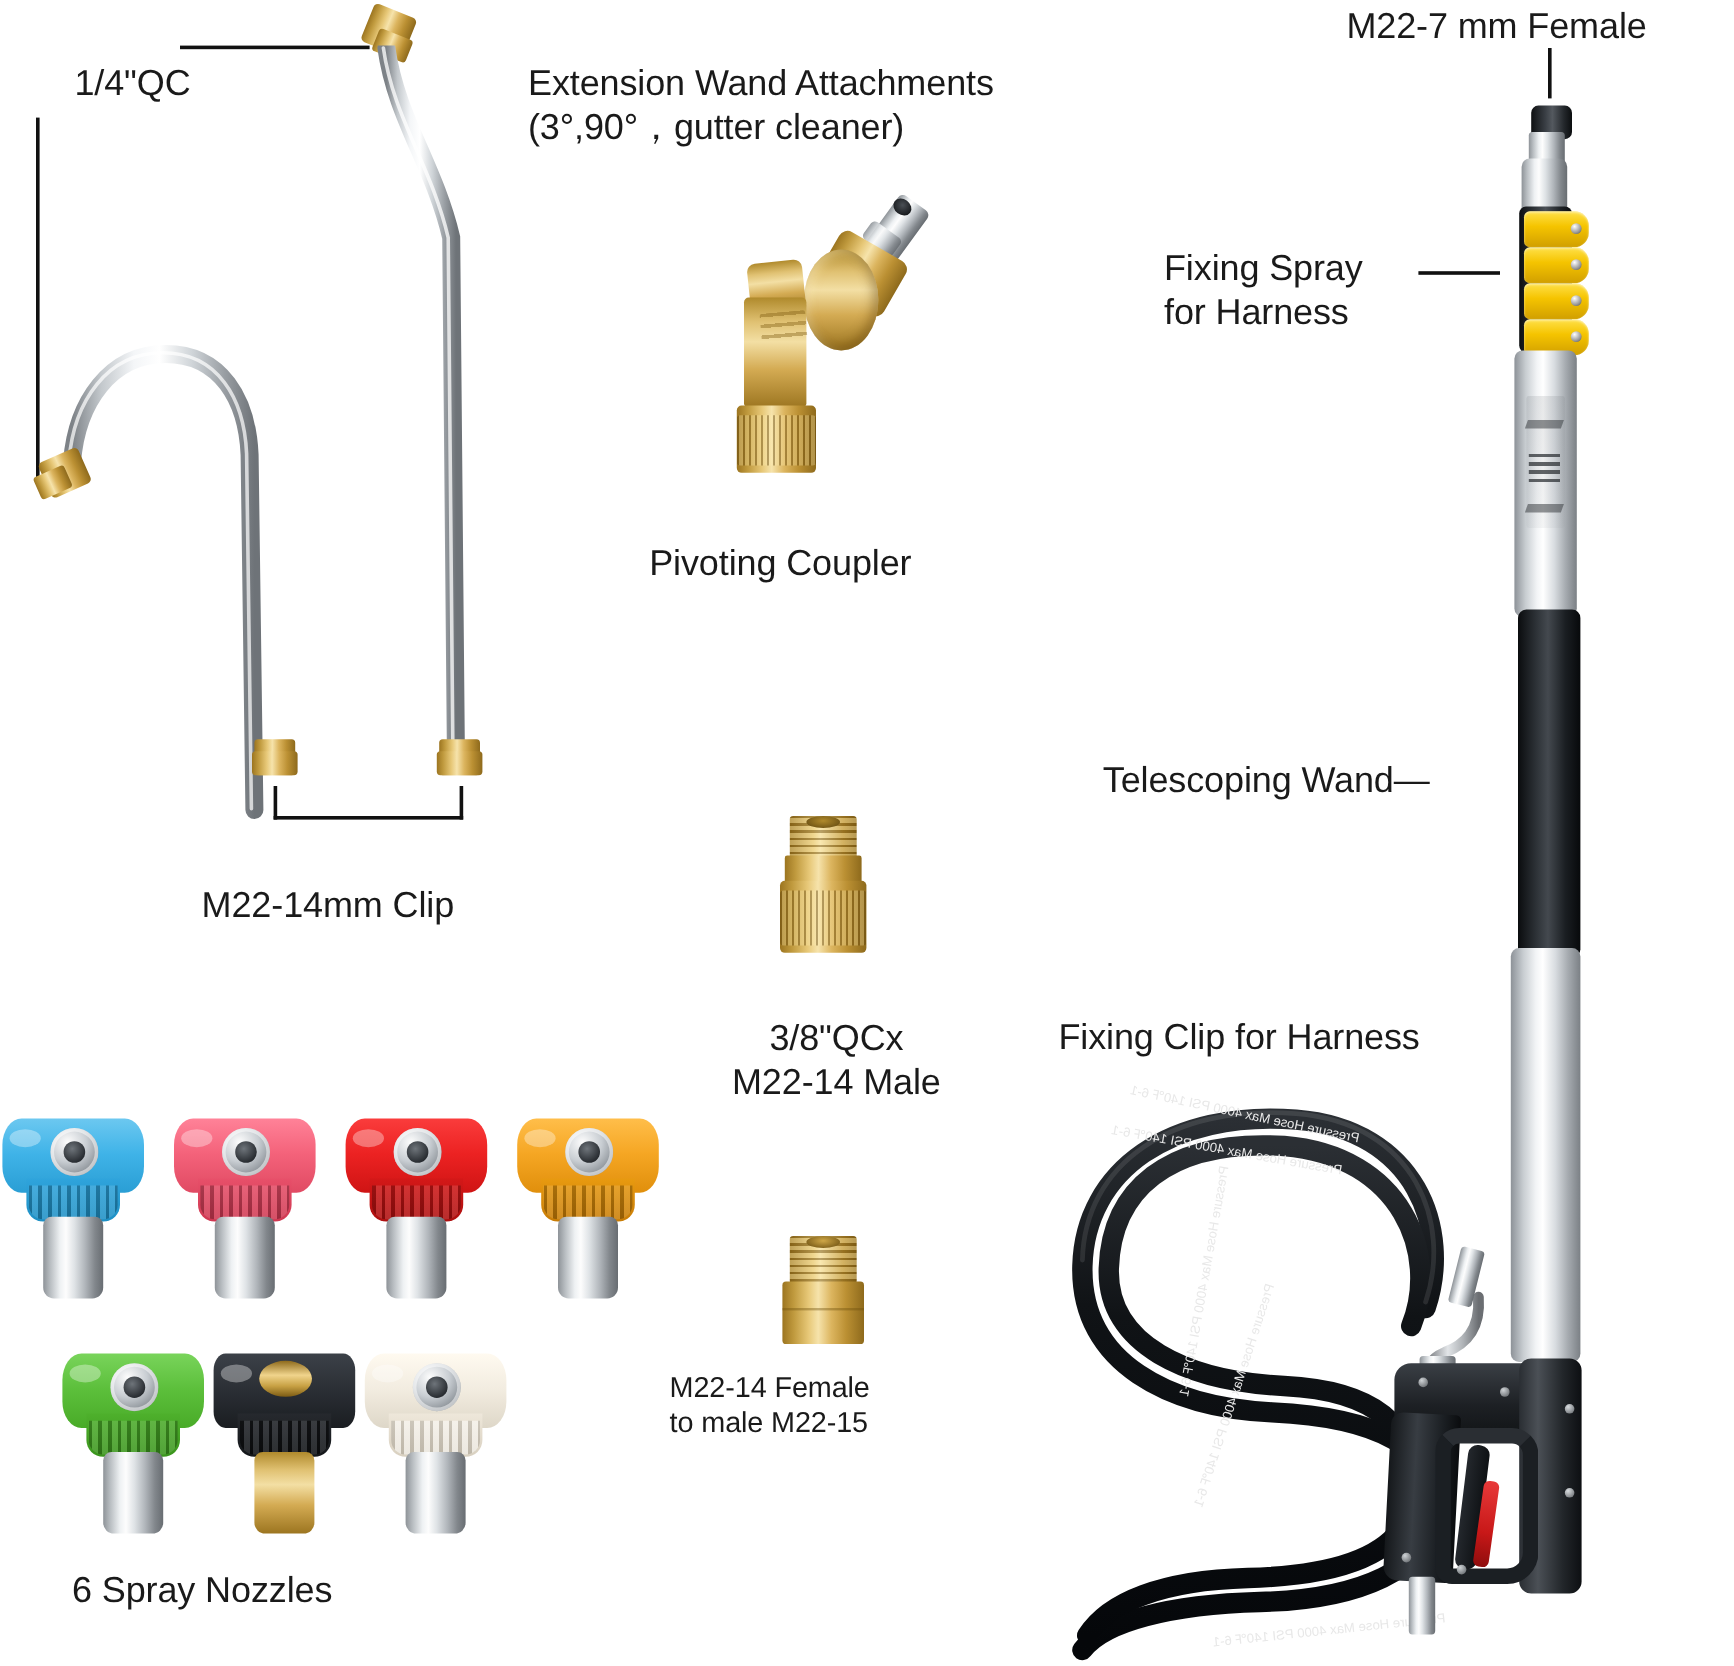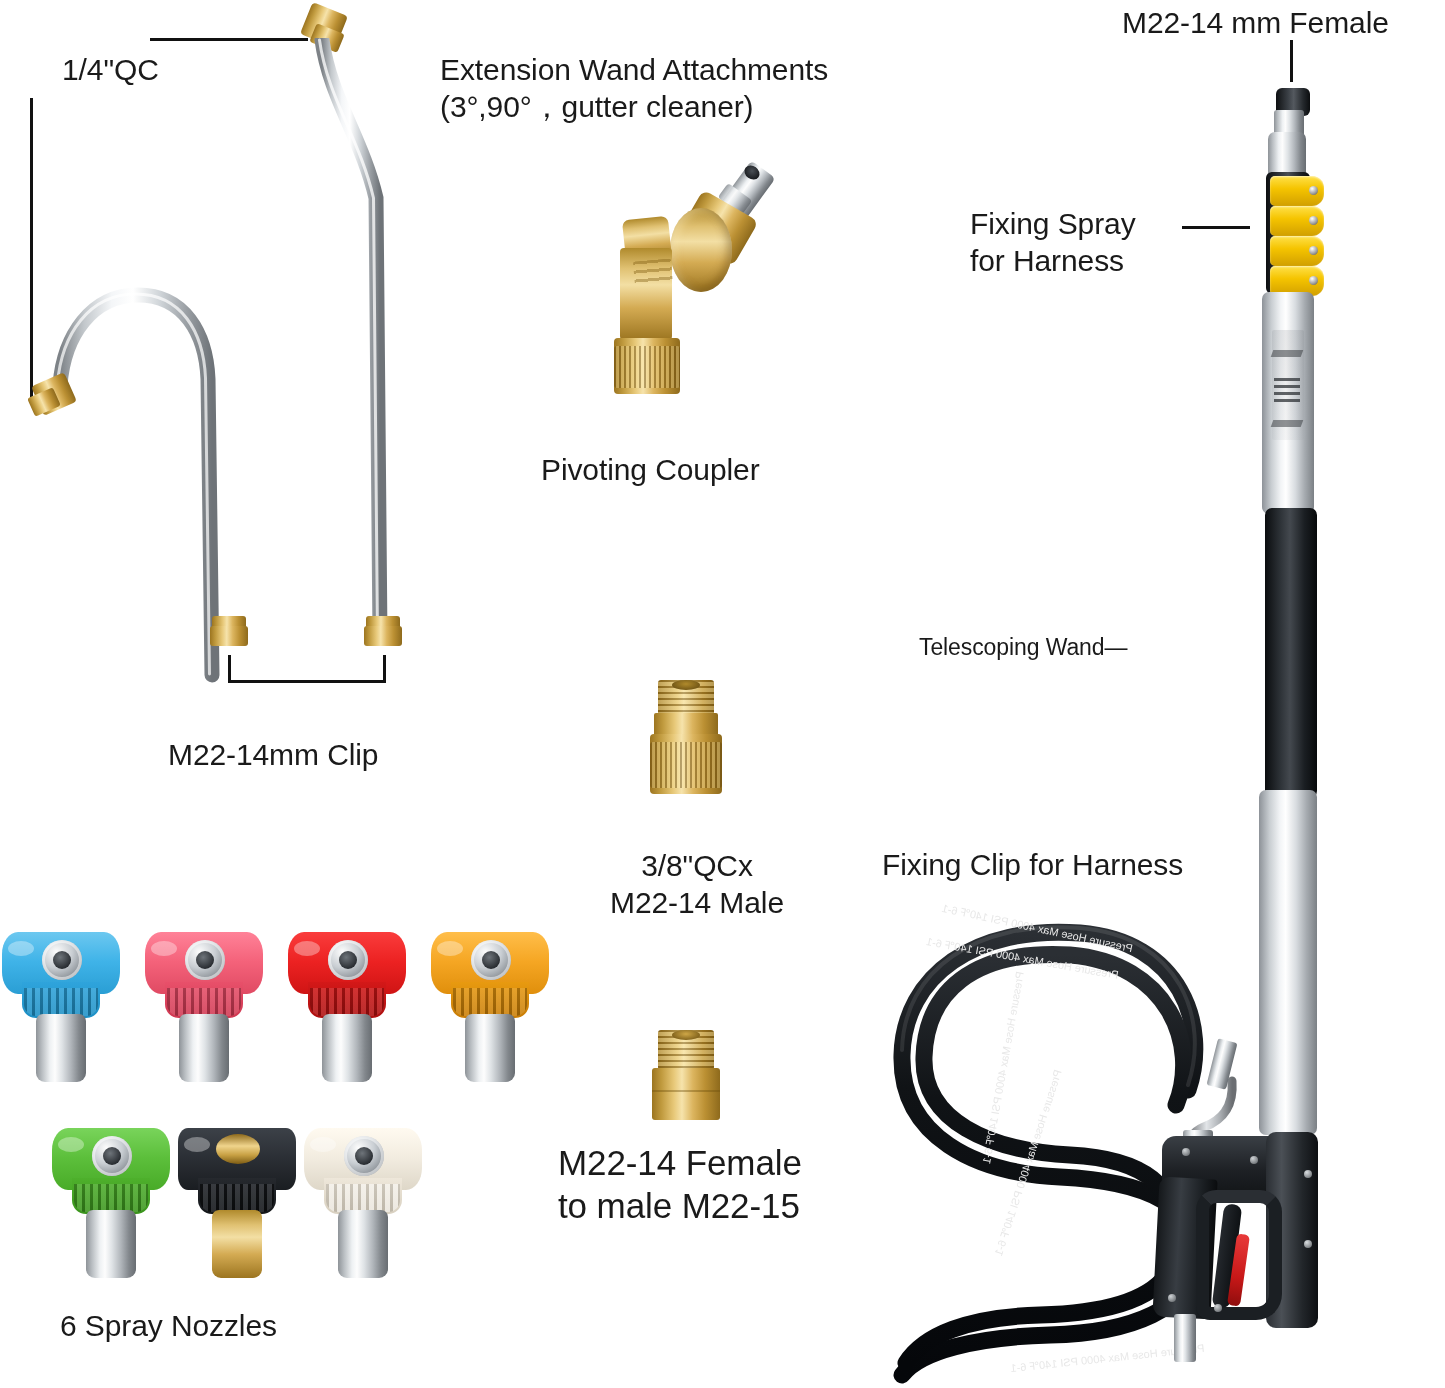--- a/index.html
+++ b/index.html
@@ -115,33 +115,33 @@
   <div class="lbl" style="left:440px; top:52px; font-size:30px; text-align:left;">Extension Wand Attachments
 (3°,90°，gutter cleaner)</div>
 
   <div class="lbl" style="left:541px; top:432px; font-size:30px;margin-top:20px;">Pivoting Coupler</div>
 
   <div class="lbl" style="left:168px; top:737px; font-size:30px;">M22-14mm Clip</div>
 
   <div class="lbl" style="left:609px; top:848px; font-size:30px; text-align:center; width:200px; margin-left:-12px;">3/8"QCx
 M22-14 Male</div>
 
-  <div class="lbl" style="left:558px; top:1142px; font-size:35px;">M22-14 Female
+  <div class="lbl" style="left:558px; top:1142px; font-size:24px;">M22-14 Female
 to male M22-15</div>
 
   <div class="lbl" style="left:60px; top:1308px; font-size:30px;">6 Spray Nozzles</div>
 
-  <div class="lbl" style="left:1122px; top:5px; font-size:30px;">M22-14 mm Female</div>
+  <div class="lbl" style="left:1122px; top:5px; font-size:30px;">M22-7 mm Female</div>
   <div class="leader" style="left:1290px; top:40px; width:3px; height:42px;"></div>
 
   <div class="lbl" style="left:970px; top:206px; font-size:30px;">Fixing Spray
 for Harness</div>
   <div class="leader" style="left:1182px; top:226px; width:68px; height:3px;"></div>
 
-  <div class="lbl" style="left:919px; top:633px; font-size:23px;">Telescoping Wand—</div>
+  <div class="lbl" style="left:919px; top:633px; font-size:30px;">Telescoping Wand—</div>
 
   <div class="lbl" style="left:882px; top:847px; font-size:30px;">Fixing Clip for Harness</div>
 
   <div>
     <div class="qc-fitting brass" style="left:305px; top:8px; width:38px; height:34px; transform:rotate(22deg); border-radius:4px;"></div>
     <div class="qc-fitting brass" style="left:312px; top:28px; width:30px; height:20px; transform:rotate(22deg); border-radius:3px;"></div>
     <svg width="140" height="620" style="position:absolute; left:300px; top:38px;">
       <defs>
         <linearGradient id="tg15" x1="0" y1="0" x2="1" y2="0">
           <stop offset="0%" stop-color="#7d8287"></stop>

